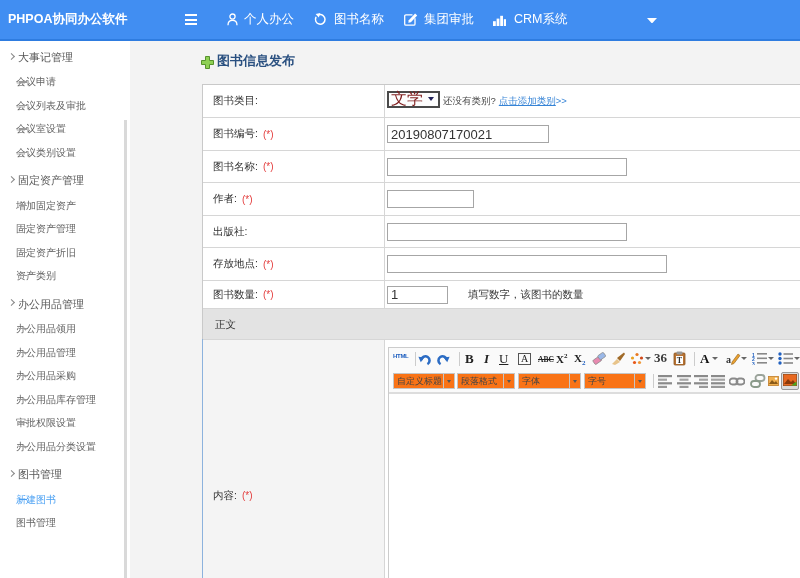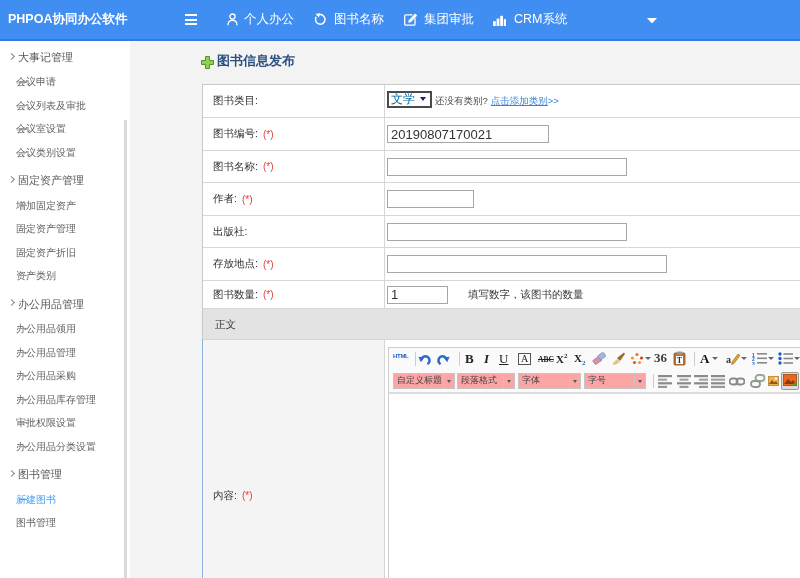--- a/index.html
+++ b/index.html
@@ -33,21 +33,21 @@
 #band{background:#e3e3e3;border-bottom:1px solid #d6d6d6;height:31px;line-height:30px;padding-left:12px;font-size:10.5px;color:#333}
 #crow{display:flex;height:311px}
 #clab{width:182px;background:#f4f4f4;border-right:1px solid #d6d6d6;display:flex;align-items:center;padding-left:10px;font-size:10.5px;color:#333}
 #cval{flex:1;background:#fff;position:relative}
 #edit{position:absolute;left:3px;top:7px;width:520px;border:1px solid #ccc;background:#fff}
 .tbr{height:22px;display:flex;align-items:center;background:#fafafa}
 .tbr2{height:23px;border-bottom:1px solid #ddd}
 #econt{height:260px;background:#fff;border-top:1px solid #ddd}
 .sep{width:1px;height:14px;background:#ccc;margin:0 2px;flex-shrink:0}
 .darr{width:0;height:0;border-left:3px solid transparent;border-right:3px solid transparent;border-top:3.5px solid #666;margin:0 2px 0 0}
-.ksel{height:16px;border:1px solid #c5c5c5;background:#fca5a5;display:flex;align-items:flex-start;font-size:9px;color:#444;margin-right:3px}
+.ksel{height:16px;border:1px solid #c5c5c5;background:#f97316;display:flex;align-items:center;font-size:9px;color:#444;margin-right:3px}
 .ksel .kt{padding:0 3px;flex:1;white-space:nowrap;overflow:hidden}
 .ksel .ar{width:11px;height:100%;border-left:1px solid #c5c5c5;display:flex;align-items:center;justify-content:center;flex:none}
 .ser{font-family:"Liberation Serif",serif}
 </style></head>
 <body>
 <div id="hdr">
   <span id="logo">PHPOA协同办公软件</span>
   <div id="burger">
       <div></div>
       <div></div>
@@ -108,21 +108,21 @@
 <div id="main">
   <svg id="plus" width="13" height="13" viewBox="0 0 13 13">
       <path d="M4.5 0.5 h4 v4 h4 v4 h-4 v4 h-4 v-4 h-4 v-4 h4 Z" fill="#8ed054" stroke="#57922c" stroke-width="1"></path>
     </svg>
   <span id="title">图书信息发布</span>
   <div id="tbl">
     <div class="row" style="height:33px">
       <div class="lab">图书类目:</div>
       <div class="val">
         <span style="display:inline-flex;align-items:center;height:17px;border:2px solid #4a4a4a;background:#fdfdfd;padding:0 2px;margin-right:3px;position:relative;top:-2px">
-            <span style="font-size:12px;color:#0369a1">文学</span>
+            <span style="font-size:16px;color:#7f1d1d">文学</span>
             <span style="width:0;height:0;border-left:3.5px solid transparent;border-right:3.5px solid transparent;border-top:4.5px solid #22225a;margin-left:5px;margin-right:2px"></span>
           </span>
         <span style="color:#454545;font-size:9.5px">还没有类别?</span>
           <a style="color:#3583d6;font-size:9.5px;margin-left:3px"><span style="text-decoration:underline">点击添加类别</span>&gt;&gt;</a>
       </div>
     </div>
     <div class="row" style="height:33px">
       <div class="lab">图书编号:<span class="req">(*)</span></div>
       <div class="val">
           <input class="inp" style="width: 162px;" value="20190807170021">

